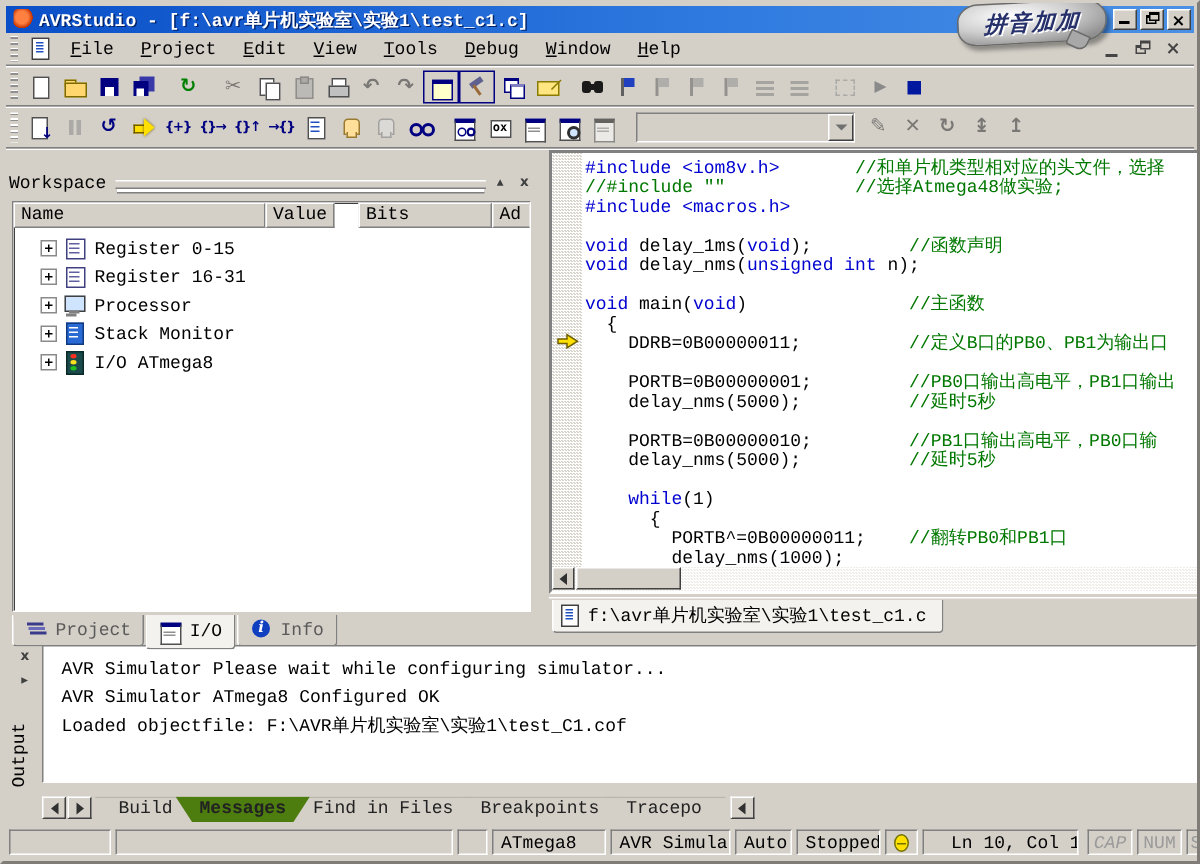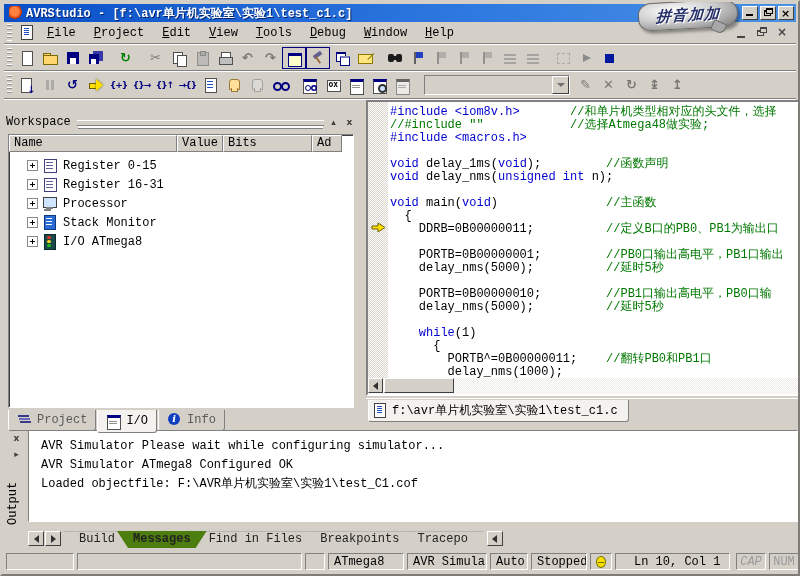--- a/index.html
+++ b/index.html
@@ -445,21 +445,21 @@
     <div id="ws-header">
       <span id="ws-title">Workspace</span>
       <span class="rail"></span>
       <span class="tinybtn">▴</span>
       <span class="tinybtn">x</span>
     </div>
     <div id="ws-body">
       <div id="ws-cols">
           <span class="ws-col" style="width: 168px;">Name</span>
           <span class="ws-col" style="width: 46px;">Value</span>
-          <span class="ws-col" style="width: 89px;">Bits</span>
+          <span class="ws-col" style="width: 89px; margin-left: 16px;">Bits</span>
           <span class="ws-col" style="width: 30px;">Ad</span>
         </div>
       <div id="ws-tree">
           <div class="trow">
             <span class="plusbox"></span>
             <span class="ticn t-reg"></span>
             <span class="tlabel">Register 0-15</span>
           </div>
           <div class="trow">
             <span class="plusbox"></span>
@@ -557,20 +557,20 @@
     <span class="scell" style="width:68px;"></span>
     <span class="scell" style="width:225px;"></span>
     <span class="scell" style="width:20px;"></span>
     <span class="scell" style="width:76px;">ATmega8</span>
     <span class="scell" style="width:80px;">AVR Simulator</span>
     <span class="scell" style="width:38px;">Auto</span>
     <span class="scell" style="width:56px;">Stopped</span>
     <span class="scell" style="width:22px;justify-content:center;">
       <span id="led"></span>
     </span>
-    <span class="scell" style="width:115px;padding-left:18px;">Ln 10, Col 1</span>
+    <span class="scell" style="width:104px;padding-left:18px;">Ln 10, Col 1</span>
     <span style="flex:1;"></span>
     <span class="scell dim" style="width:30px;font-style:italic;">CAP</span>
     <span class="scell dim" style="width:30px;">NUM</span>
     <span class="scell dim" style="width:34px;">SCRL</span>
   </div>
 
 </div>
 
 </body></html>

